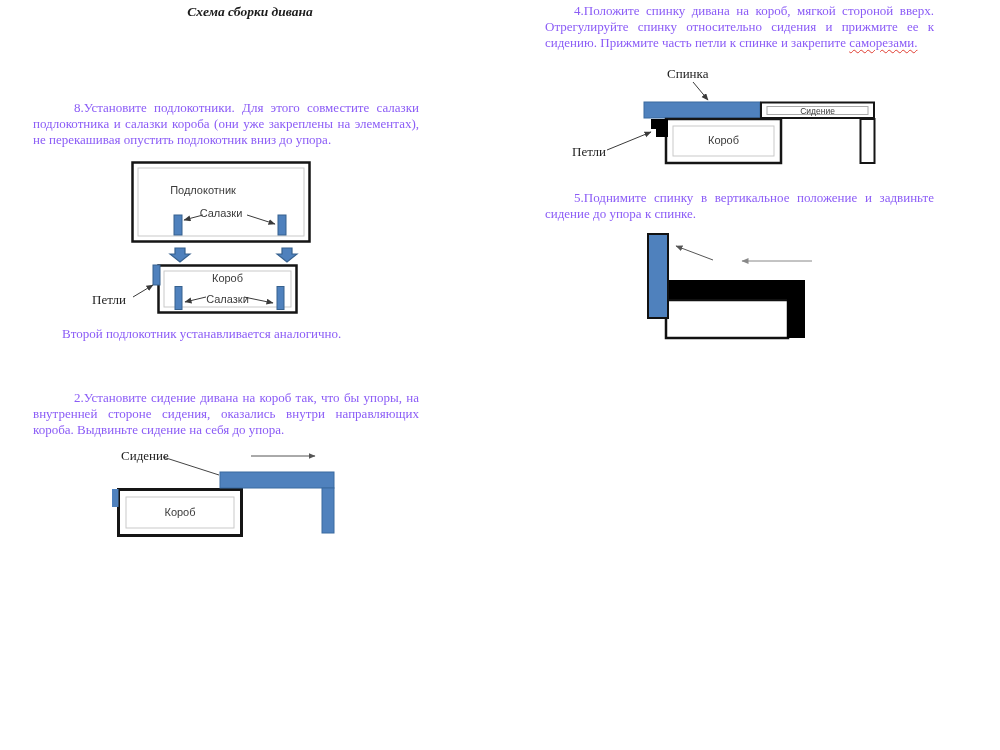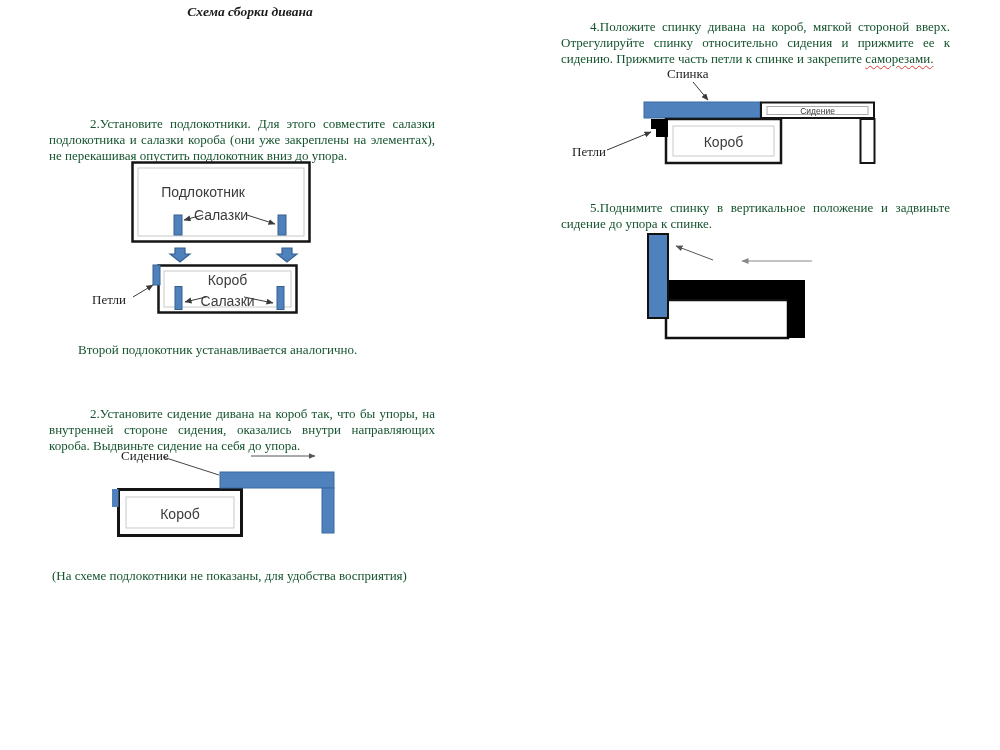--- a/index.html
+++ b/index.html
@@ -4,51 +4,51 @@
 <style>
   html,body { margin:0; padding:0; background:#ffffff; }
   .page {
     position:relative; width:1000px; height:750px; background:#ffffff;
     font-family:"Liberation Serif", serif; color:#1c1c1c; overflow:hidden;
   }
   .title {
     position:absolute; font-weight:bold; font-size:13.5px; text-align:center;font-style:italic;
   }
   p.body {
-    position:absolute; margin:16px; font-size:13px; line-height:16px;
-    text-align:justify; color:#14532d;
+    position:absolute; margin:0; font-size:13px; line-height:16px;
+    text-align:justify; color:#8b5cf6;
   }
   .ind41 { text-indent:41px; }
   .ind29 { text-indent:29px; }
   .diagram { position:absolute; }
   .diagram svg { position:absolute; left:0; top:0; }
   .dlabel {
     position:absolute; font-family:"Liberation Sans", sans-serif;
-    font-size:14px; color:#3b3b3b; text-align:center; white-space:nowrap;
+    font-size:11px; color:#3b3b3b; text-align:center; white-space:nowrap;
   }
   .dlabel-sm { font-size:8.5px; }
   .slabel {
     position:absolute; font-family:"Liberation Serif", serif;
     font-size:13px; color:#1c1c1c; white-space:nowrap;
   }
   .misspelled {
     text-decoration:underline wavy #e03c31 1px;
     text-underline-offset:2px;
   }
 </style>
 </head>
 <body>
 
 <div class="page">
 
   <div class="title" style="left:40px; top:4px; width:420px;">Схема сборки дивана</div>
 
 
 
-  <p class="body ind41" style="left:33px; top:100px; width:386px;">2.Установите подлокотники. Для этого совместите салазки подлокотника и салазки короба (они уже закреплены на элементах), не перекашивая опустить подлокотник вниз до упора.</p>
+  <p class="body ind41" style="left:33px; top:100px; width:386px;">8.Установите подлокотники. Для этого совместите салазки подлокотника и салазки короба (они уже закреплены на элементах), не перекашивая опустить подлокотник вниз до упора.</p>
 
   <div class="diagram" style="left:90px; top:158px; width:230px; height:160px;">
     <svg width="230" height="160" viewBox="0 0 230 160">
       <defs>
         <marker id="ah-a" markerWidth="9" markerHeight="9" refX="6.5" refY="3" orient="auto">
           <path d="M0,0 L7,3 L0,6 z" fill="#3a3a3a"></path>
         </marker>
       </defs>
 
       <rect x="42.5" y="4.5" width="177" height="79" fill="#ffffff" stroke="#151515" stroke-width="2.5"></rect>
@@ -101,21 +101,20 @@
 
       <rect x="7" y="44" width="6.5" height="18" fill="#4f81bd"></rect>
 
       <rect x="115" y="27" width="114" height="16" fill="#4f81bd" stroke="#3a6aa0" stroke-width="1"></rect>
       <rect x="217" y="43" width="12" height="45" fill="#4f81bd" stroke="#3a6aa0" stroke-width="1"></rect>
     </svg>
     <div class="slabel" style="left:16px; top:3px;">Сидение</div>
     <div class="dlabel" style="left:13px; top:61px; width:124px;">Короб</div>
   </div>
 
-  <p class="body" style="left:36px; top:552px; width:386px; text-align:left;">(На схеме подлокотники не показаны, для удобства восприятия)</p>
 
   <p class="body ind29" style="left:545px; top:3px; width:389px;"><span>4.Положите спинку дивана на короб, мягкой стороной вверх. Отрегулируйте спинку относительно сидения и прижмите ее к сидению. Прижмите часть петли к спинке и закрепите </span><span class="misspelled">саморезами.</span></p>
 
   <div class="diagram" style="left:560px; top:62px; width:330px; height:105px;">
     <svg width="330" height="105" viewBox="0 0 330 105">
       <defs>
         <marker id="ah-c" markerWidth="9" markerHeight="9" refX="6.5" refY="3" orient="auto">
           <path d="M0,0 L7,3 L0,6 z" fill="#3a3a3a"></path>
         </marker>
       </defs>
@@ -136,21 +135,21 @@
       <rect x="96" y="67" width="12" height="8" fill="#000000"></rect>
 
       <line x1="47" y1="88" x2="91" y2="70" stroke="#3a3a3a" stroke-width="1" marker-end="url(#ah-c)"></line>
     </svg>
     <div class="slabel" style="left:107px; top:4px;text-align:right;">Спинка</div>
     <div class="dlabel dlabel-sm" style="left:201px; top:44px; width:113px;">Сидение</div>
     <div class="dlabel" style="left:106px; top:72px; width:115px;">Короб</div>
     <div class="slabel" style="left:12px; top:82px;">Петли</div>
   </div>
 
-  <p class="body ind29" style="left:545px; top:184px; width:389px;">5.Поднимите спинку в вертикальное положение и задвиньте сидение до упора к спинке.</p>
+  <p class="body ind29" style="left:545px; top:190px; width:389px;">5.Поднимите спинку в вертикальное положение и задвиньте сидение до упора к спинке.</p>
 
   <div class="diagram" style="left:640px; top:228px; width:200px; height:118px;">
     <svg width="200" height="118" viewBox="0 0 200 118">
       <defs>
         <marker id="ah-d" markerWidth="9" markerHeight="9" refX="6.5" refY="3" orient="auto">
           <path d="M0,0 L7,3 L0,6 z" fill="#555555"></path>
         </marker>
         <marker id="ah-e" markerWidth="9" markerHeight="9" refX="6.5" refY="3" orient="auto">
           <path d="M0,0 L7,3 L0,6 z" fill="#888888"></path>
         </marker>

